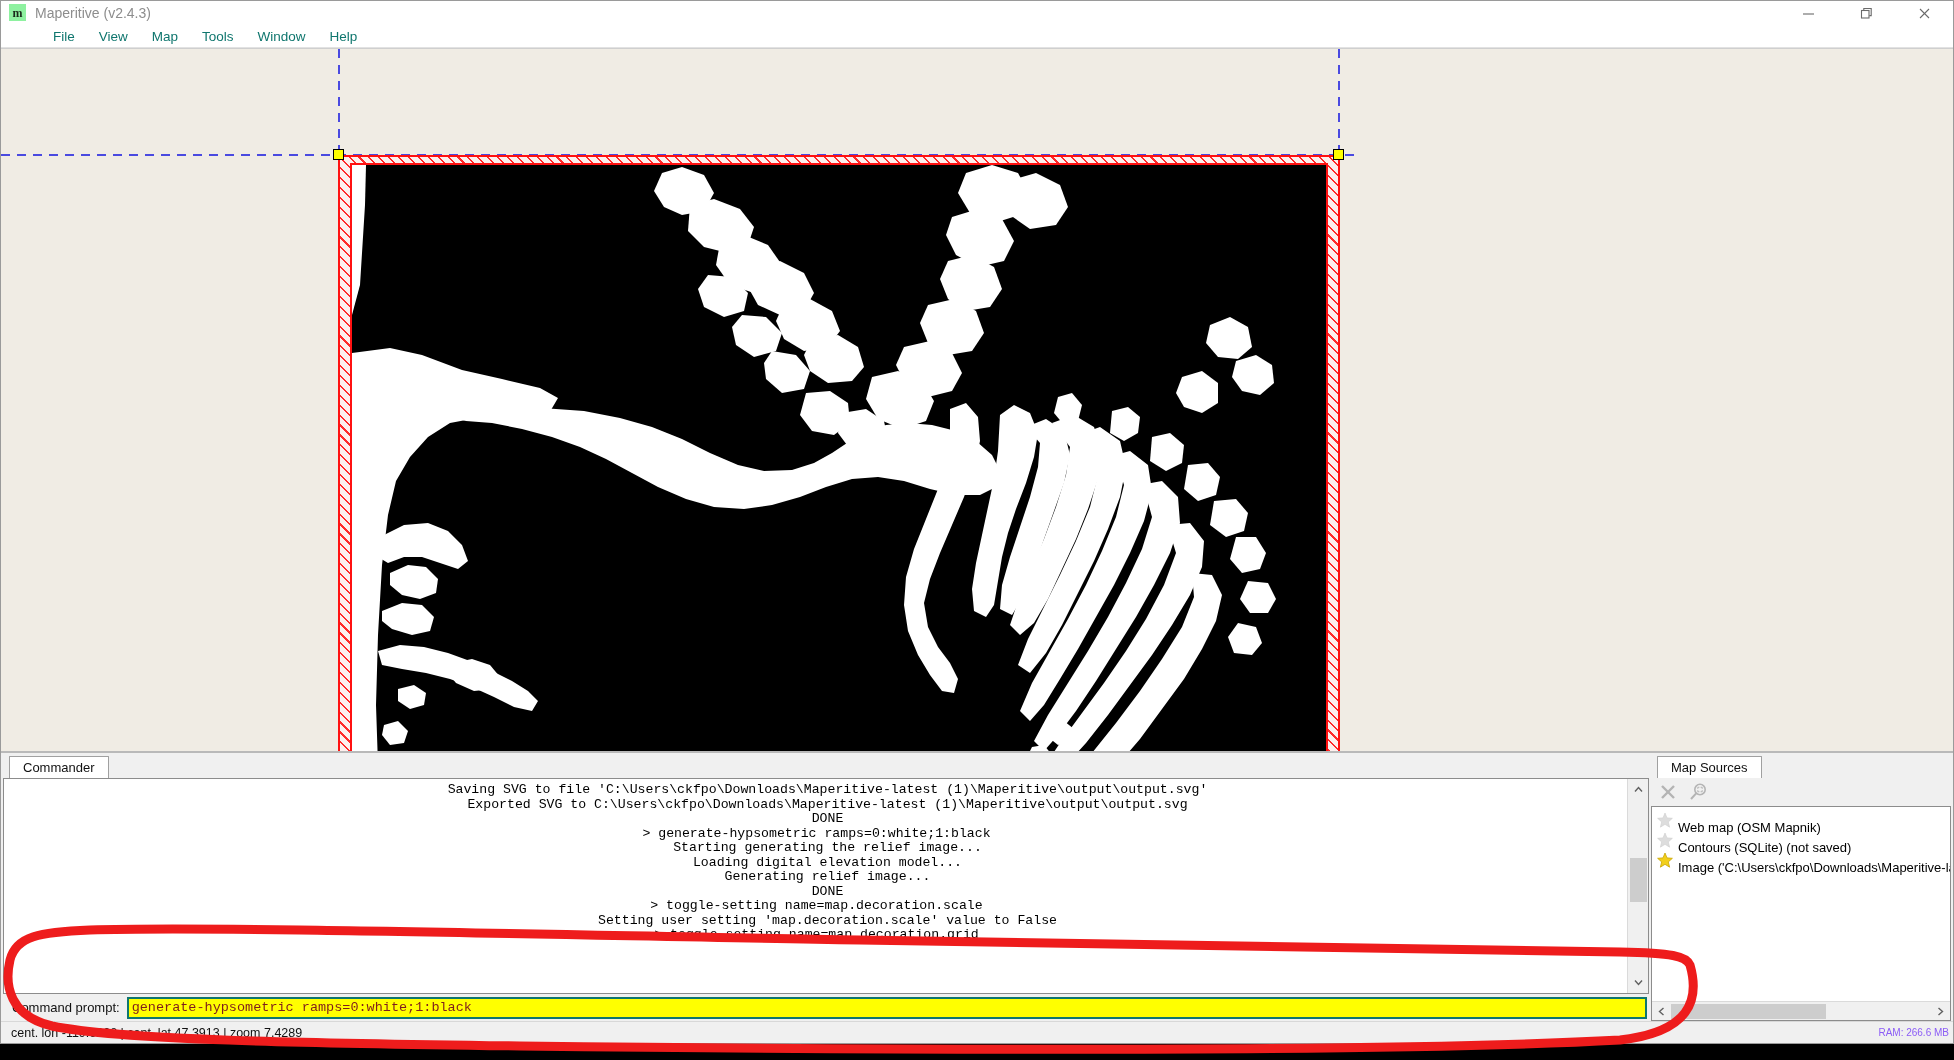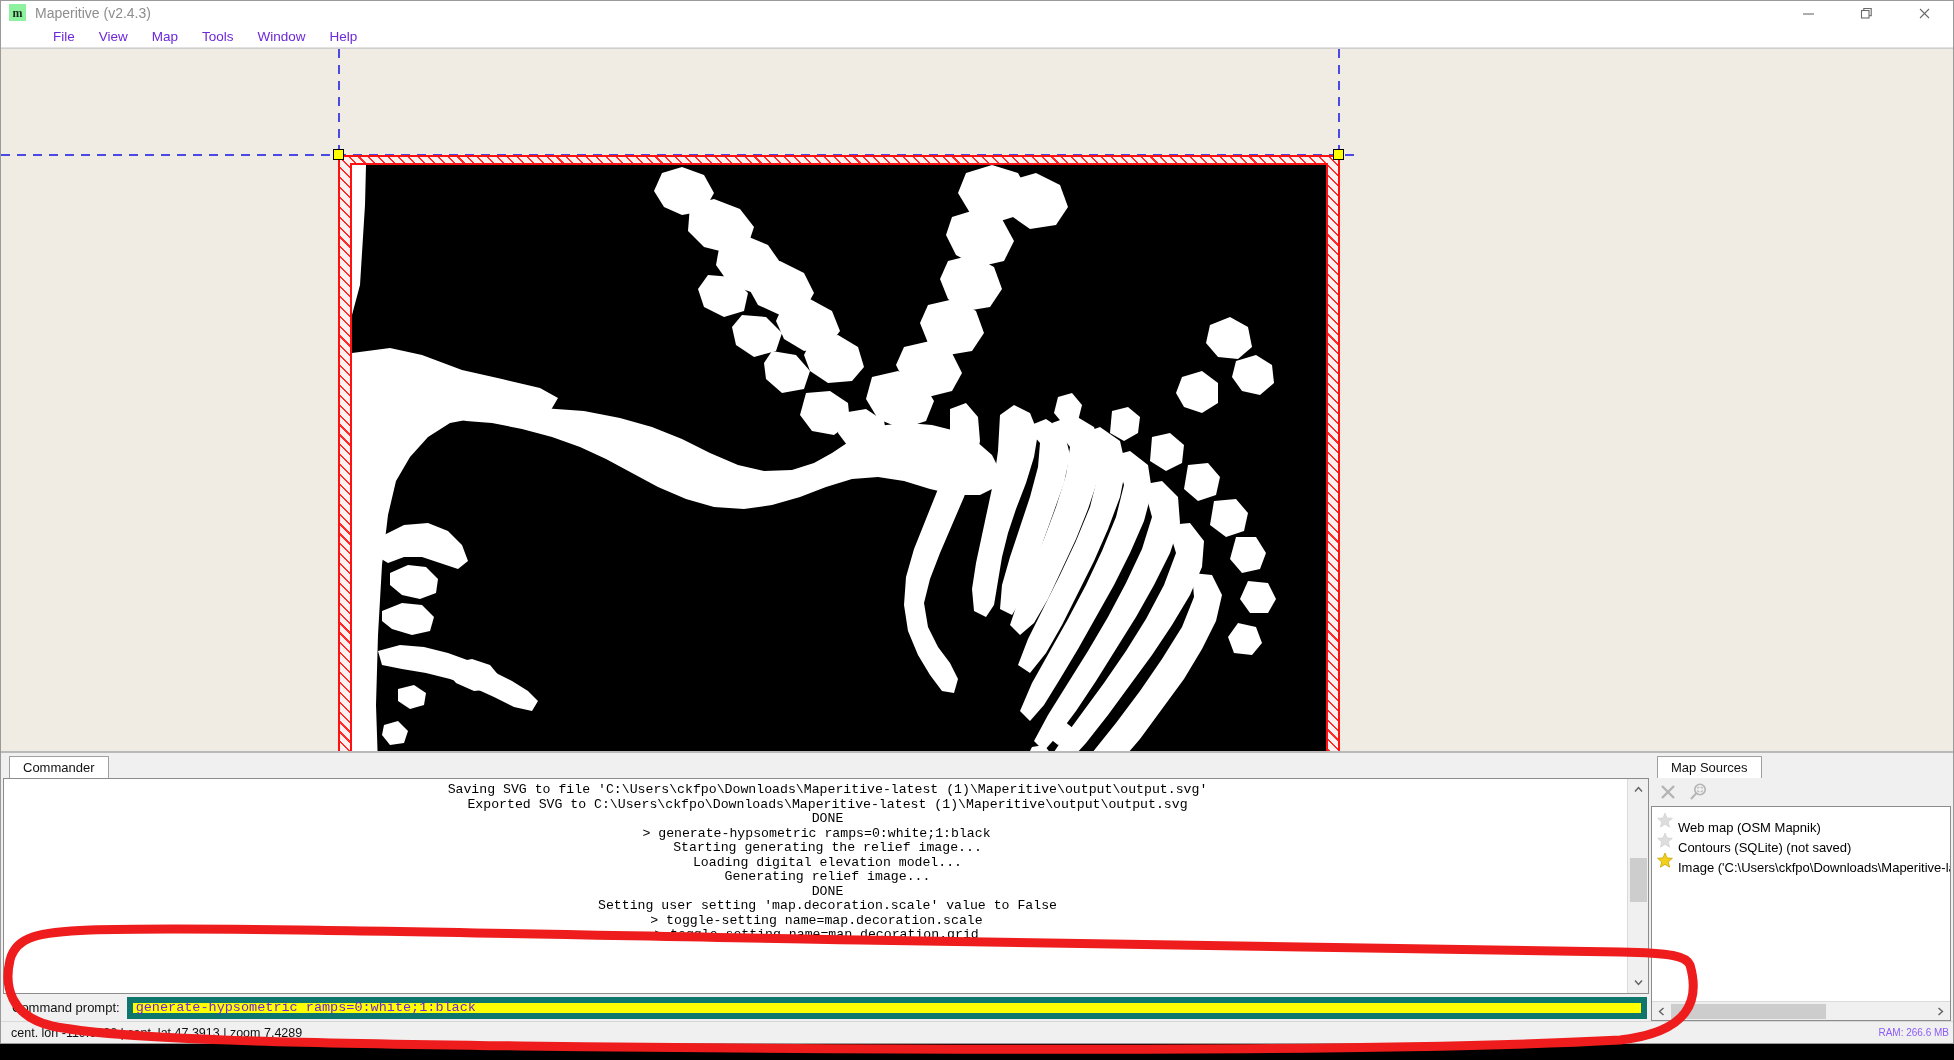--- a/index.html
+++ b/index.html
@@ -52,21 +52,21 @@
 
   
   .menubar {
     height: 23px; min-height: 23px;
     background: #ffffff;
     display: flex; align-items: center;
     padding-left: 40px;
     border-bottom: 1px solid #e2e2e2;
   }
   .menu-item {
-    font-size: 13.5px; color: #6d28d9;
+    font-size: 13.5px; color: #0f766e;
     padding: 2px 12px;
     white-space: nowrap;
   }
 
   
   .map-wrap {
     flex: 1 1 auto;
     position: relative;
     background: #f0ece4;
     border-top: 1px solid #cfcfcf;
@@ -186,24 +186,24 @@
     padding: 0 2px;
   }
   .prompt-label {
     font-size: 13px; color: #111;
     padding: 0 7px 0 7px; white-space: nowrap;
   }
   .prompt-input {
     flex: 1 1 auto;
     height: 22px;
     background: #ffff00;
-    border: 6px solid #0f766e;
+    border: 2px solid #0f766e;
     font-family: "Liberation Mono", monospace;
     font-size: 13.5px;
-    color: #6d28d9;
+    color: #7f1d1d;
     padding: 0 3px;
     display: flex; align-items: center;
     min-width: 0;
   }
 
   
   .sources {
     width: 304px; min-width: 304px;
     display: flex; flex-direction: column;
     padding: 2px 2px 0 2px;
@@ -455,22 +455,22 @@
       <div class="console-outer">
         <div class="console">
           <div class="cline out">Saving SVG to file 'C:\Users\ckfpo\Downloads\Maperitive-latest (1)\Maperitive\output\output.svg'</div>
           <div class="cline out">Exported SVG to C:\Users\ckfpo\Downloads\Maperitive-latest (1)\Maperitive\output\output.svg</div>
           <div class="cline out">DONE</div>
           <div class="cline cmd">&gt; generate-hypsometric ramps=0:white;1:black</div>
           <div class="cline out">Starting generating the relief image...</div>
           <div class="cline out">Loading digital elevation model...</div>
           <div class="cline out">Generating relief image...</div>
           <div class="cline out">DONE</div>
+          <div class="cline cmd">&gt; toggle-setting name=map.decoration.scale</div>
           <div class="cline out">Setting user setting 'map.decoration.scale' value to False</div>
-          <div class="cline cmd">&gt; toggle-setting name=map.decoration.scale</div>
           <div class="cline cmd">&gt; toggle-setting name=map.decoration.grid</div>
         </div>
 
         <div class="vscroll">
           <div class="sb-arrow">
             <svg width="9" height="7" viewBox="0 0 9 7">
                 <polyline points="1,5.5 4.5,1.5 8,5.5" fill="none" stroke="currentColor" stroke-width="1.4"></polyline>
               </svg>
           </div>
           <div class="sb-track">

